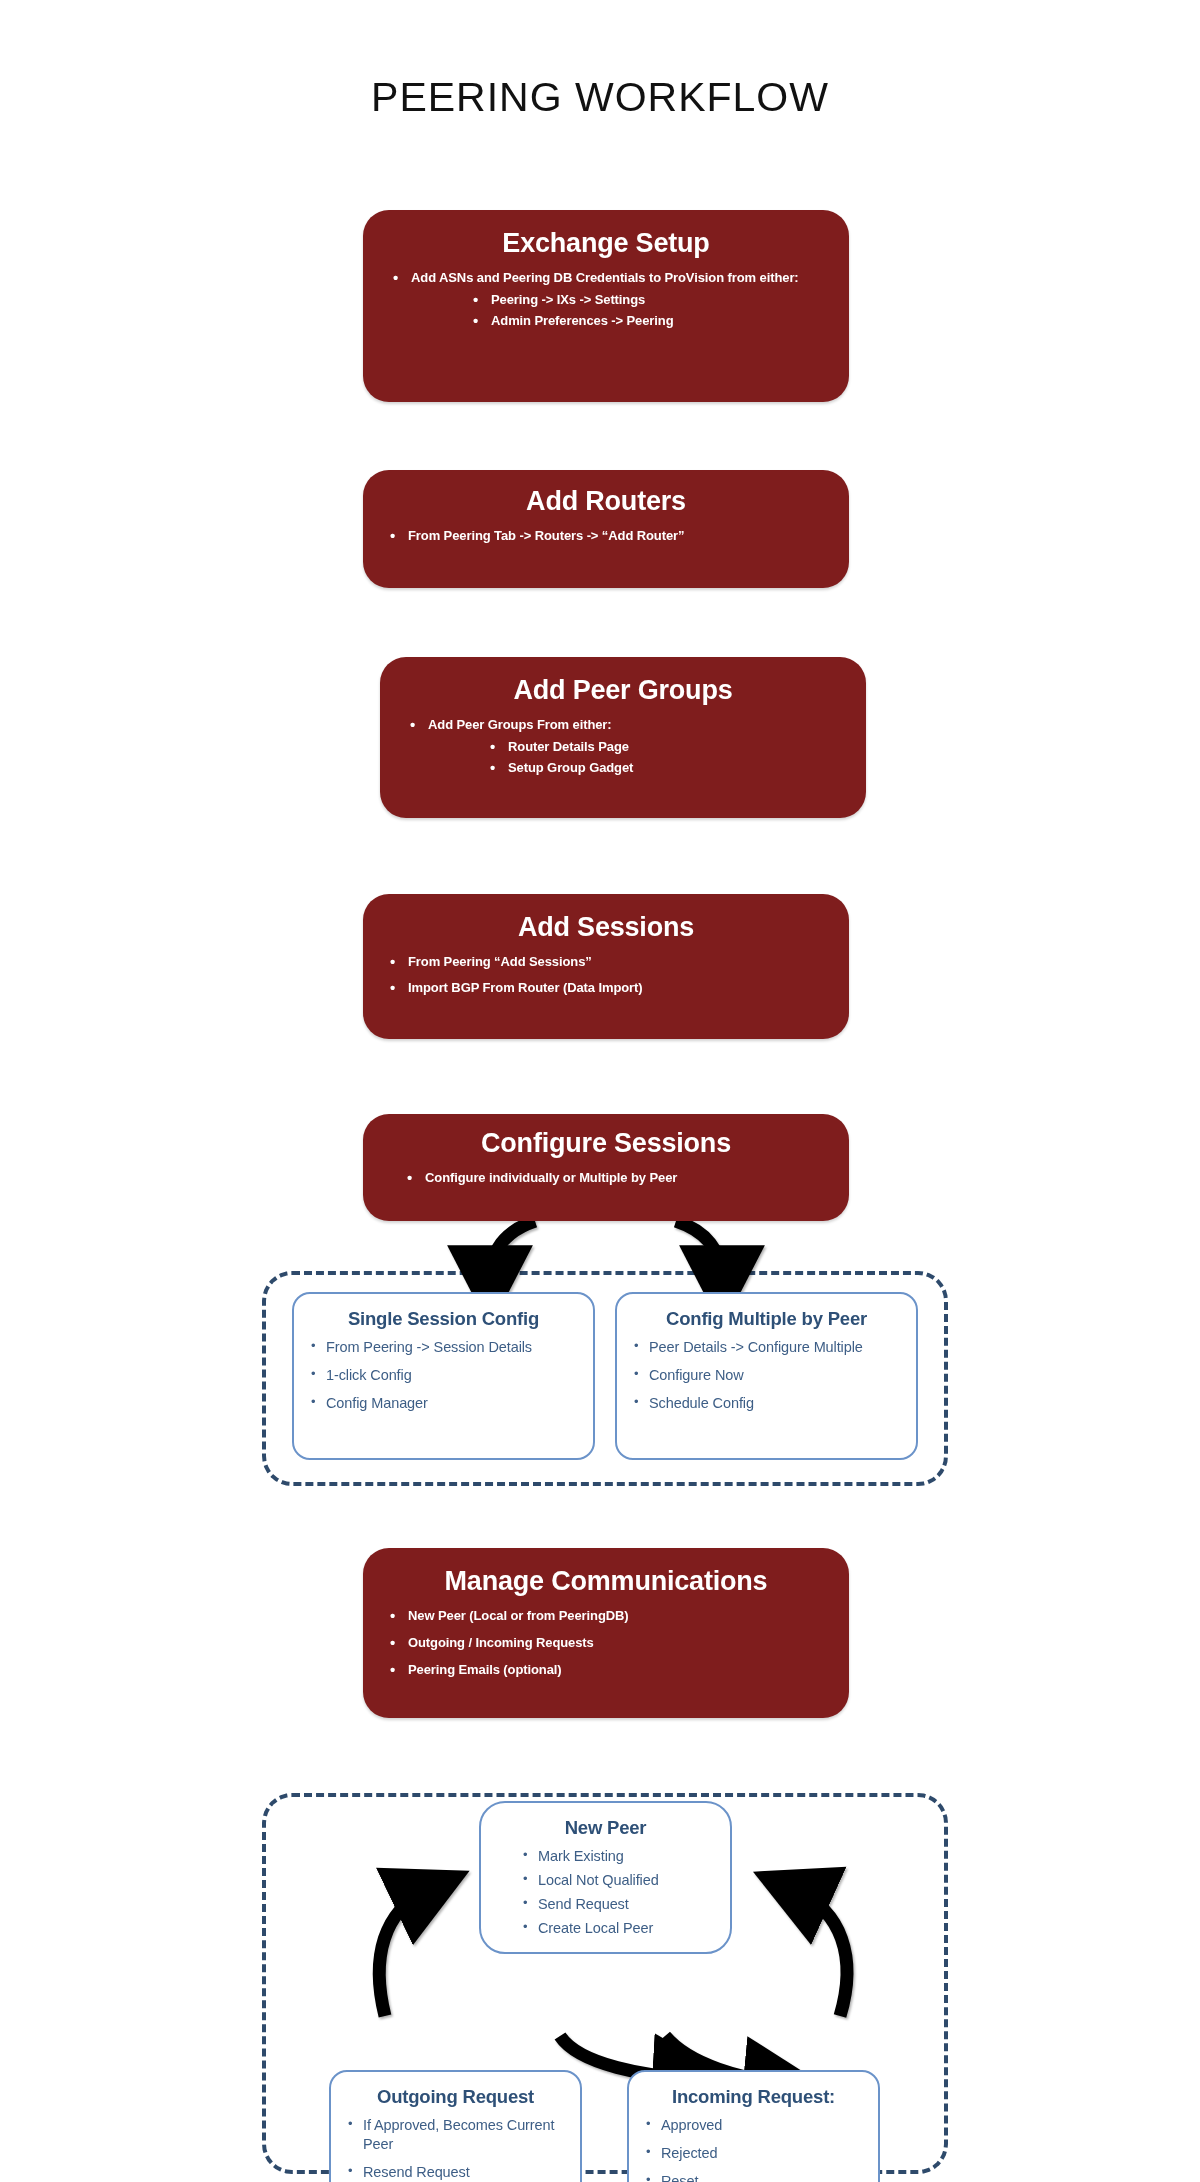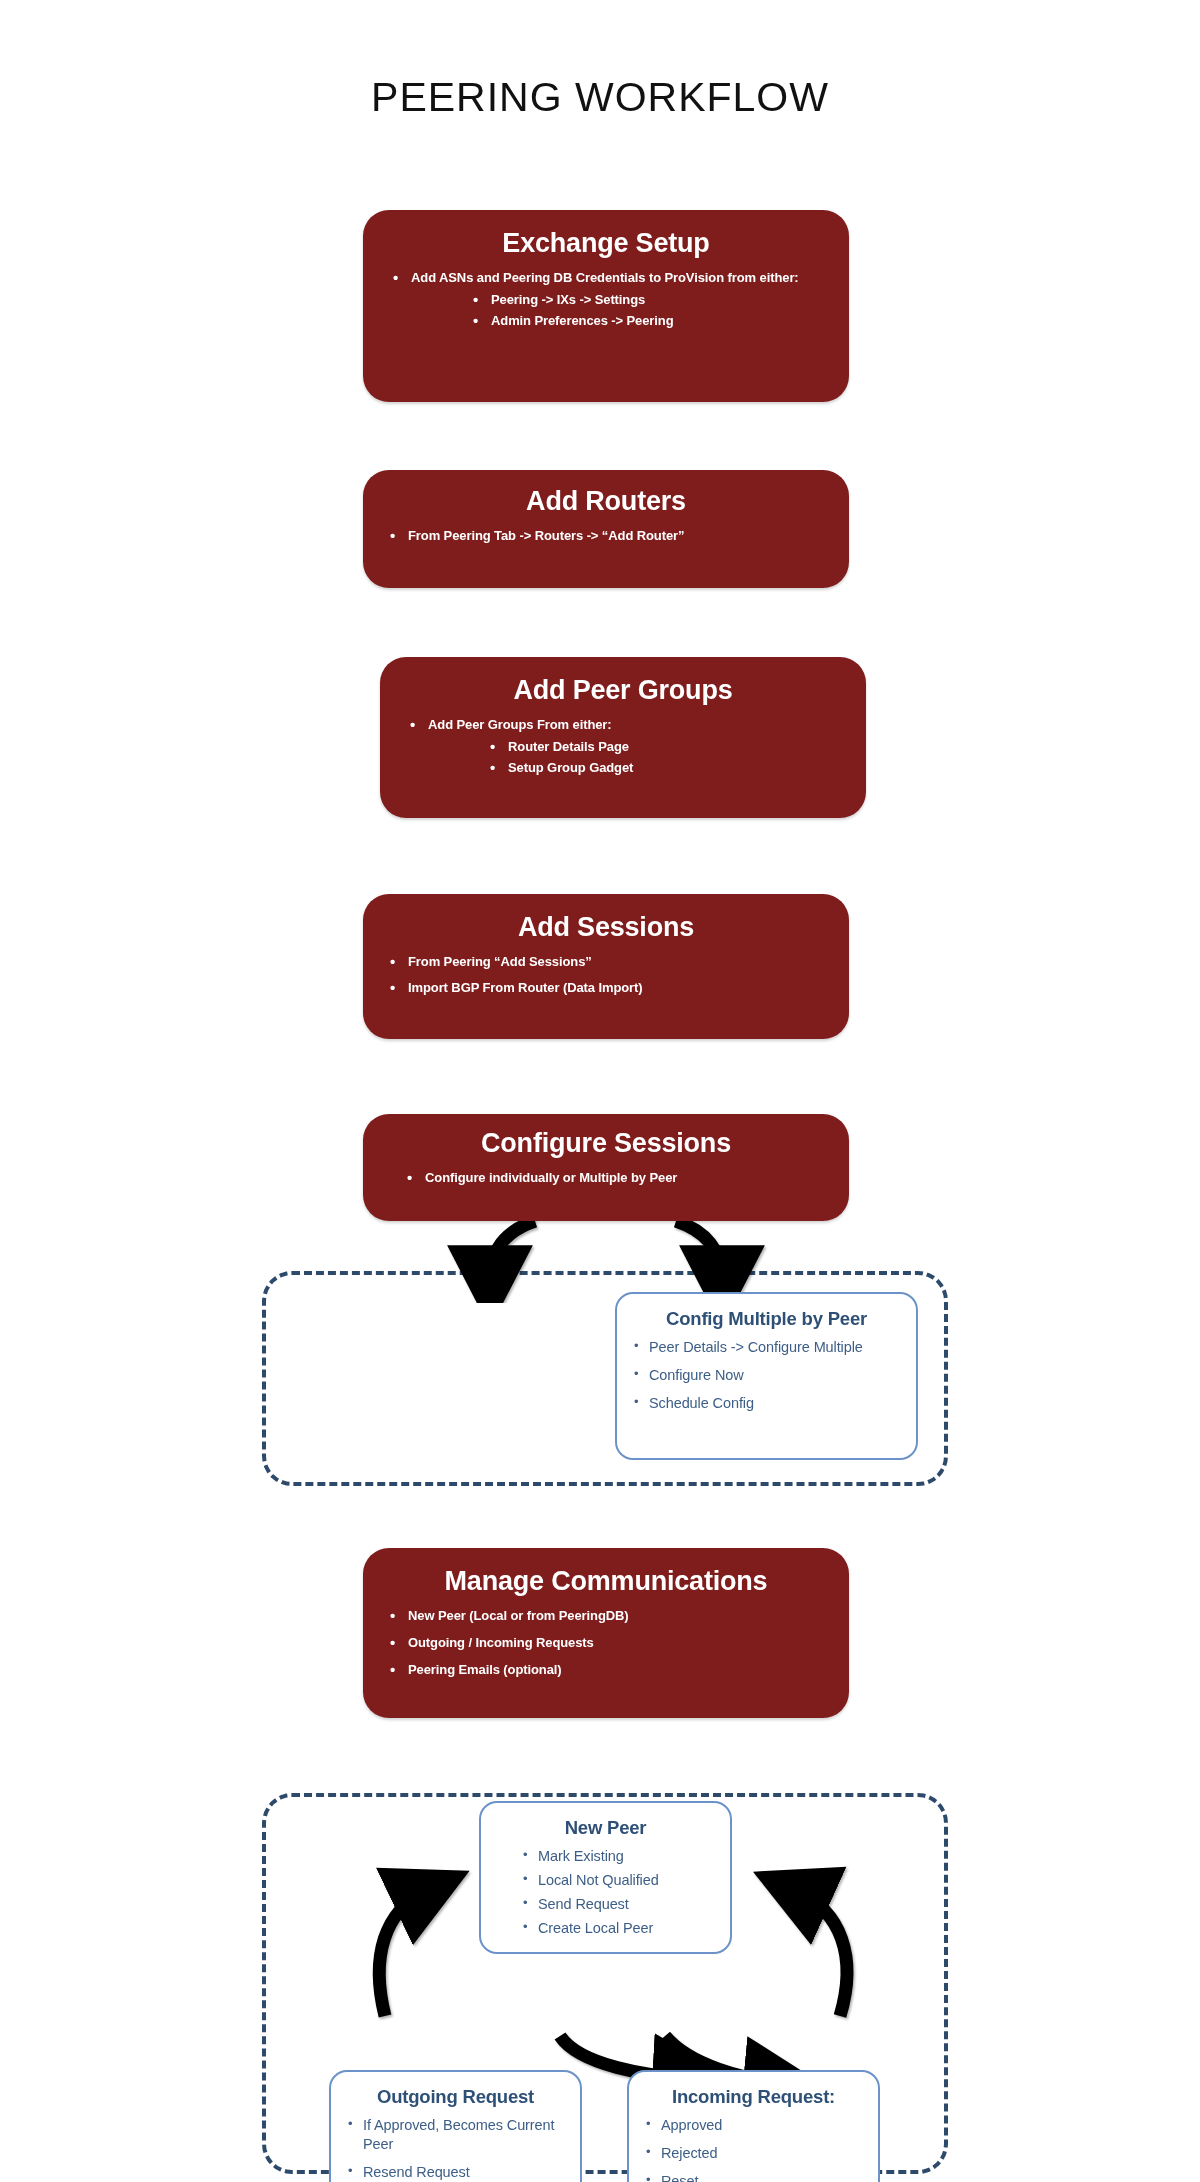--- a/index.html
+++ b/index.html
@@ -229,20 +229,28 @@
 
   <div class="stage" style="left:363px; top:1078px; width:486px; height:107px; padding-top:6px;">
     <div class="stage-title">Configure Sessions</div>
     <ul>
       <li style="margin-left:26px;">Configure individually or Multiple by Peer</li>
     </ul>
   </div>
 
   <div class="dashed-group" style="left:262px; top:1235px; width:686px; height:215px;"></div>
 
+  <div class="subbox" style="left:292px; top:1256px; width:303px; height:168px;">
+    <div class="subbox-title">Single Session Config</div>
+    <ul>
+      <li>From Peering -&gt; Session Details</li>
+      <li>1-click Config</li>
+      <li>Config Manager</li>
+    </ul>
+  </div>
 
   <div class="subbox" style="left:615px; top:1256px; width:303px; height:168px;">
     <div class="subbox-title">Config Multiple by Peer</div>
     <ul>
       <li>Peer Details -&gt; Configure Multiple</li>
       <li>Configure Now</li>
       <li>Schedule Config</li>
     </ul>
   </div>
 
@@ -250,21 +258,21 @@
     <div class="stage-title">Manage Communications</div>
     <ul>
       <li style="margin-left:9px; margin-bottom:9px;">New Peer (Local or from PeeringDB)</li>
       <li style="margin-left:9px; margin-bottom:9px;">Outgoing / Incoming Requests</li>
       <li style="margin-left:9px;">Peering Emails (optional)</li>
     </ul>
   </div>
 
   <div class="dashed-group" style="left:262px; top:1757px; width:686px; height:381px;"></div>
 
-  <div class="subbox tight" style="left:479px; top:1765px; width:253px; height:153px;">
+  <div class="subbox tight" style="left:479px; top:1765px; width:253px; height:153px;border-radius:26px;">
     <div class="subbox-title">New Peer</div>
     <ul>
       <li style="margin-left:25px;">Mark Existing</li>
       <li style="margin-left:25px;">Local Not Qualified</li>
       <li style="margin-left:25px;">Send Request</li>
       <li style="margin-left:25px;">Create Local Peer</li>
     </ul>
   </div>
 
   <div class="subbox" style="left:329px; top:2034px; width:253px; height:160px;">

